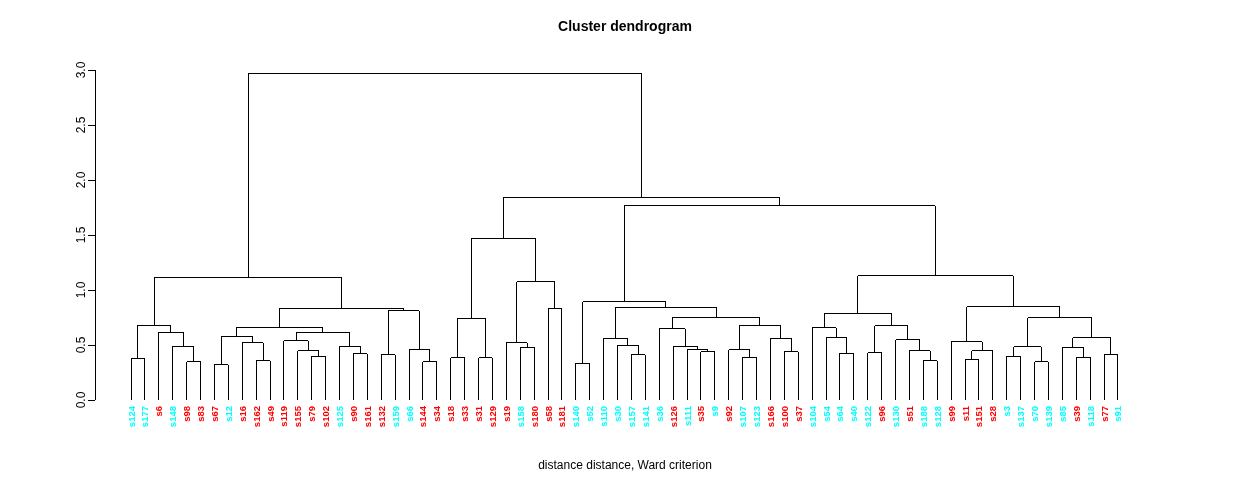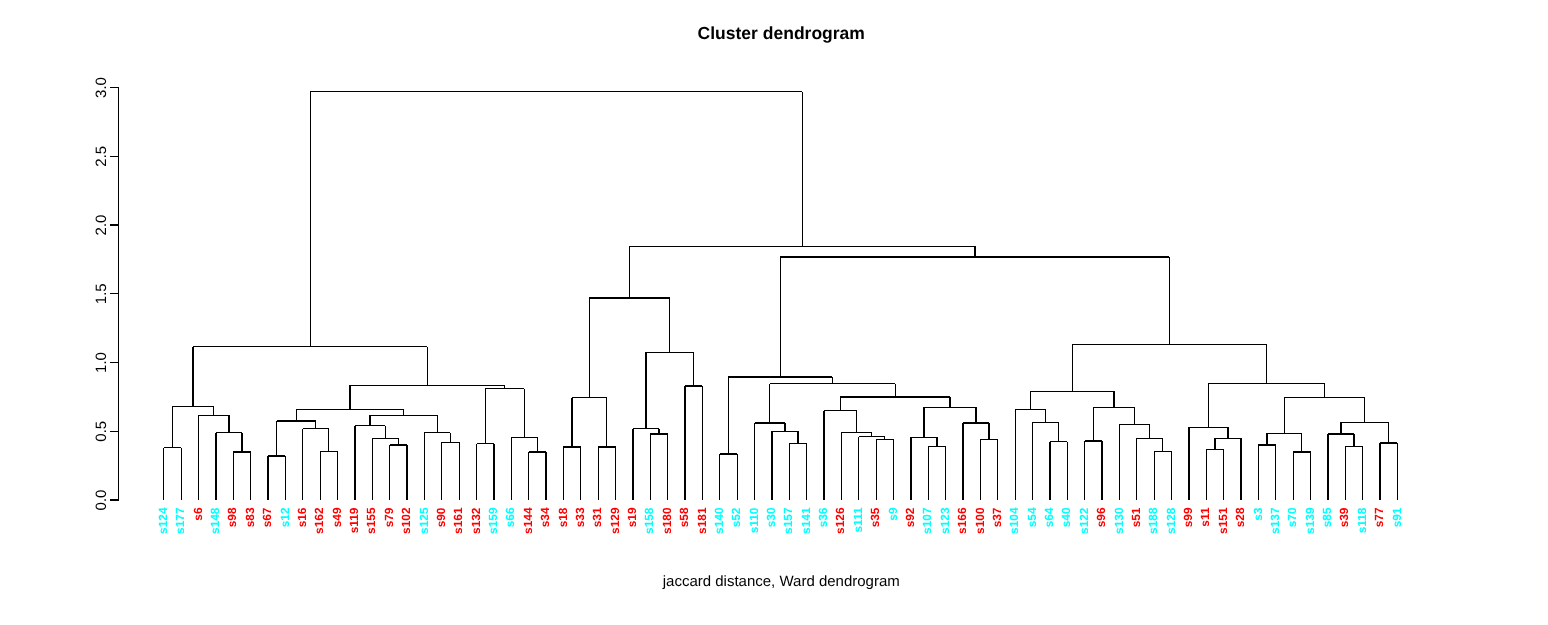--- a/index.html
+++ b/index.html
@@ -319,14 +319,14 @@
         <text x="1020.6" y="406" font-size="9.5" font-weight="bold" fill="#00ffff" text-anchor="end" dominant-baseline="central" transform="rotate(-90 1020.6 406)">s137</text>
         <text x="1034.5" y="406" font-size="9.5" font-weight="bold" fill="#00ffff" text-anchor="end" dominant-baseline="central" transform="rotate(-90 1034.5 406)">s70</text>
         <text x="1048.4" y="406" font-size="9.5" font-weight="bold" fill="#00ffff" text-anchor="end" dominant-baseline="central" transform="rotate(-90 1048.4 406)">s139</text>
         <text x="1062.3000000000002" y="406" font-size="9.5" font-weight="bold" fill="#00ffff" text-anchor="end" dominant-baseline="central" transform="rotate(-90 1062.3000000000002 406)">s85</text>
         <text x="1076.2" y="406" font-size="9.5" font-weight="bold" fill="#ff0000" text-anchor="end" dominant-baseline="central" transform="rotate(-90 1076.2 406)">s39</text>
         <text x="1090.1" y="406" font-size="9.5" font-weight="bold" fill="#00ffff" text-anchor="end" dominant-baseline="central" transform="rotate(-90 1090.1 406)">s118</text>
         <text x="1104" y="406" font-size="9.5" font-weight="bold" fill="#ff0000" text-anchor="end" dominant-baseline="central" transform="rotate(-90 1104 406)">s77</text>
         <text x="1117.9" y="406" font-size="9.5" font-weight="bold" fill="#00ffff" text-anchor="end" dominant-baseline="central" transform="rotate(-90 1117.9 406)">s91</text>
       </g>
     </svg>
-  <div class="xlabel">jaccard distance, Ward dendrogram</div>
+  <div class="xlabel">distance distance, Ward criterion</div>
 </div>
 
 </body></html>

